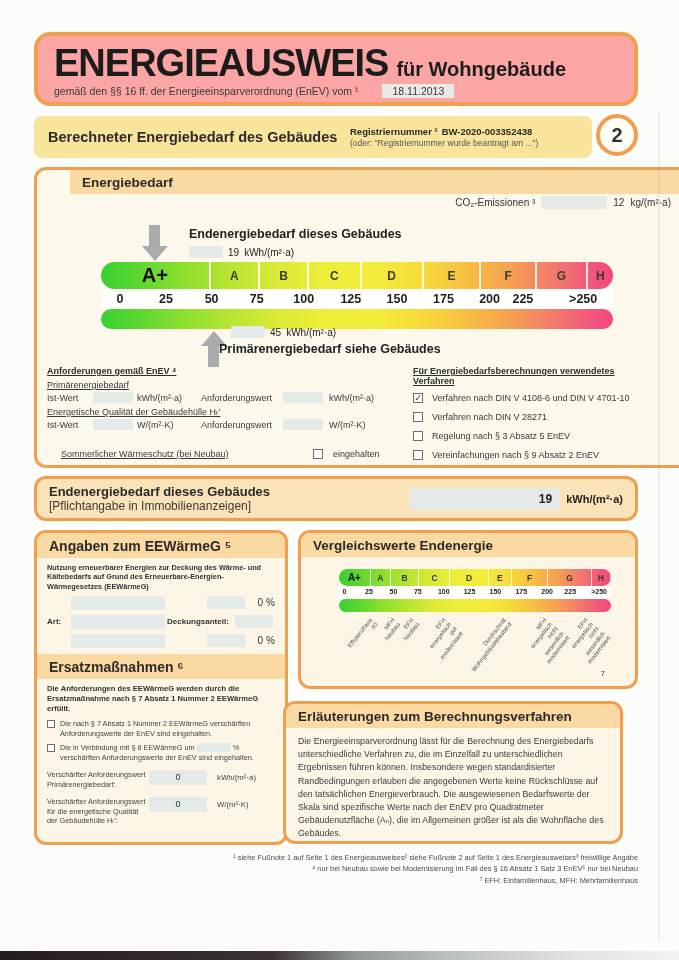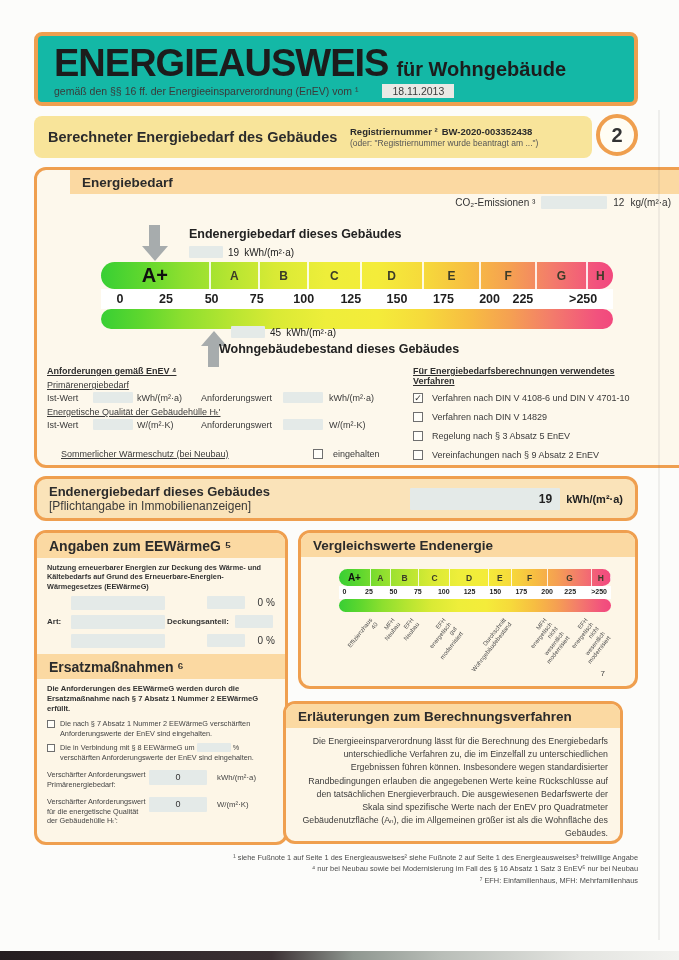--- a/index.html
+++ b/index.html
@@ -10,21 +10,21 @@
         --cream:#fdf8ec;
         --cream2:#fdf6e7;
         --field:#e4eae8;
         --grad:linear-gradient(90deg,#38cf34 0%,#5fd72e 8%,#8ddf2f 16%,#b5e531 25%,#d9ea35 34%,#eeee3a 44%,#f4ec3a 54%,#f6da3b 63%,#f7bd42 72%,#f5a052 80%,#f37c6b 88%,#f2517e 97%,#f2487d 100%);}
   .box{position:absolute;box-sizing:border-box;border:3px solid var(--orange);border-radius:12px;background:var(--cream2);overflow:hidden;}
   .strip{background:var(--strip);font-weight:bold;font-size:13.5px;padding:5px 12px 4px;color:#2b2b2b;}
   .field{display:inline-block;background:var(--field);border-radius:1px;vertical-align:middle;}
 
   
   .header-box{position:absolute;left:34px;top:32px;width:604px;height:74px;box-sizing:border-box;
-              border:4px solid var(--orange);border-radius:8px;background:#14b8a6;padding:7px 16px 0;}
+              border:4px solid var(--orange);border-radius:16px;background:#fca5a5;padding:7px 16px 0;}
   .main-title{font-size:38px;font-weight:bold;letter-spacing:-1px;color:#1c1c1c;line-height:40px;}
   .title-suffix{font-size:20px;font-weight:bold;color:#1c1c1c;margin-left:8px;}
   .subtitle-row{font-size:10.5px;color:#3a3a3a;margin-top:1px;display:flex;align-items:center;gap:24px;}
   .date-chip{background:#e9e9e5;padding:1px 10px;font-size:10.5px;}
 
   
   .banner{position:absolute;left:34px;top:116px;width:558px;height:42px;box-sizing:border-box;background:#f8e49a;
           border-radius:8px;display:flex;align-items:center;justify-content:space-between;padding:0 14px;}
   .banner-title{font-weight:bold;font-size:14.5px;color:#2b2b2b;}
   .reg-block{text-align:left;width:228px;}
@@ -123,21 +123,21 @@
   .mini-scale .tick{font-size:7px;top:2px;}
   .mini-scale .bottom{top:30px;height:13px;border-radius:7px;}
   .vlabels{position:absolute;left:38px;top:82px;width:272px;height:68px;}
   .vlabel{position:absolute;top:2px;width:0;}
   .vlabel span{position:absolute;right:0;top:0;display:block;white-space:pre-line;text-align:right;
                transform:rotate(-52deg);transform-origin:100% 0;font-size:6px;line-height:1.2;color:#4a4a4a;}
   .vgl-foot{position:absolute;right:30px;bottom:8px;font-size:8px;color:#444;}
 
   
   .erl-box{left:283px;top:701px;width:340px;height:143px;}
-  .erl-text{padding:7px 12px;font-size:8.8px;line-height:1.5;color:#3c3c3c;text-align:right;}
+  .erl-text{padding:7px 12px;font-size:8.8px;line-height:1.5;color:#3c3c3c;}
 
   
   .footnotes{position:absolute;left:36px;top:852px;width:602px;font-size:7.4px;color:#4a4a4a;line-height:1.55;}
   .fline{display:flex;justify-content:flex-end;}
   .fn{white-space:nowrap;}
 
   .scan-shadow{position:absolute;right:19px;top:110px;width:2px;height:830px;background:rgba(120,120,120,0.10);}
   .bottom-line{position:absolute;left:0;top:951px;width:679px;height:9px;
                background:linear-gradient(90deg,#241d20 0%,#3c3134 40%,#8f9790 52%,#b9beb8 65%,#e3e4e0 85%,#f2f2ef 100%);}
 </style>
@@ -218,21 +218,21 @@
 
       <div class="arrow arrow-up">
           <div class="tri-up"></div>
           <div class="stem"></div>
         </div>
       <div class="val-row pe-value">
         <span class="field small-field"></span>
         <span>45</span>
         <span>kWh/(m²·a)</span>
       </div>
-      <div class="pe-heading">Wohngebäudebestand dieses Gebäudes</div>
+      <div class="pe-heading">Primärenergiebedarf siehe Gebäudes</div>
     </div>
 
     <div class="cols">
       <div class="col-left">
         <div class="u-head">Anforderungen gemäß EnEV ⁴</div>
         <div class="grp">Primärenergiebedarf</div>
         <div class="vrow">
           <span>Ist-Wert</span>
           <span class="field"></span>
           <span>kWh/(m²·a)</span>
@@ -260,21 +260,21 @@
         <div class="cb-row">
           <span class="cbx">
               <span class="mark">✓</span>
             </span>
           <span>Verfahren nach DIN V 4108-6 und DIN V 4701-10</span>
         </div>
         <div class="cb-row">
           <span class="cbx">
               <span class="mark"></span>
             </span>
-          <span>Verfahren nach DIN V 14829</span>
+          <span>Verfahren nach DIN V 28271</span>
         </div>
         <div class="cb-row">
           <span class="cbx">
               <span class="mark"></span>
             </span>
           <span>Regelung nach § 3 Absatz 5 EnEV</span>
         </div>
         <div class="cb-row">
           <span class="cbx">
               <span class="mark"></span>

